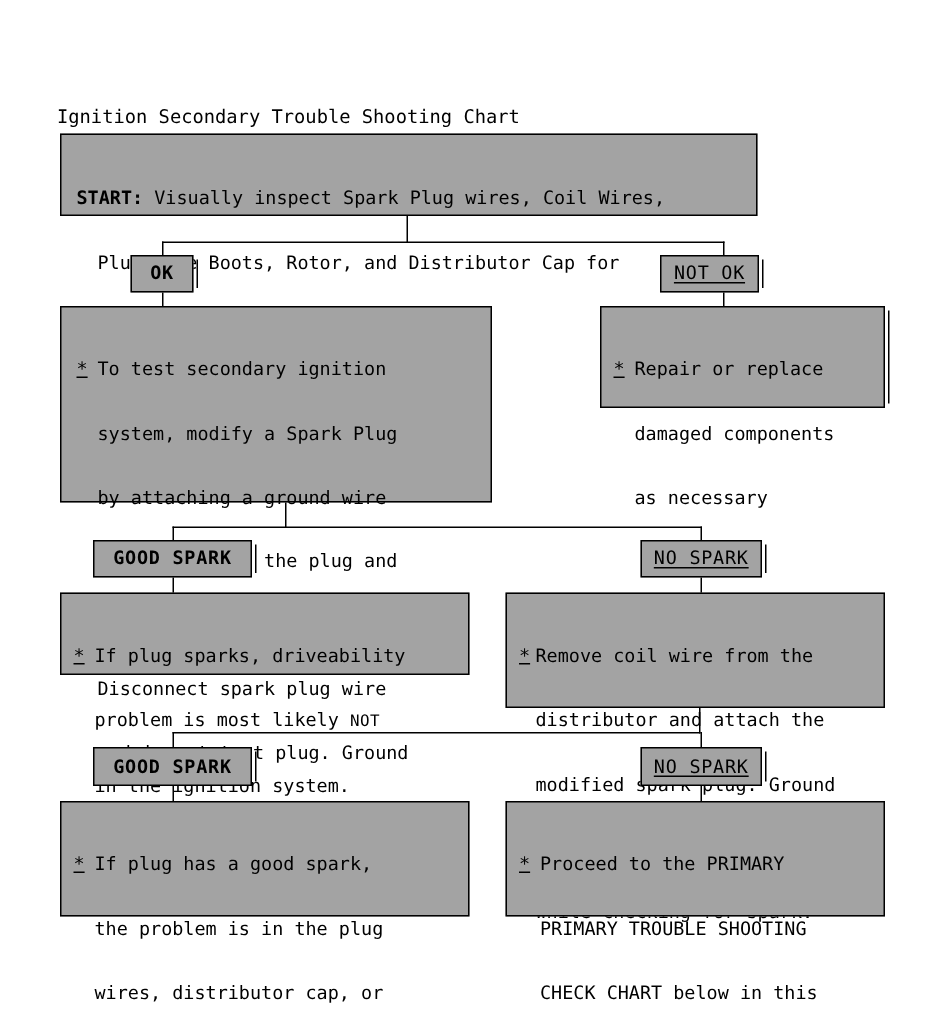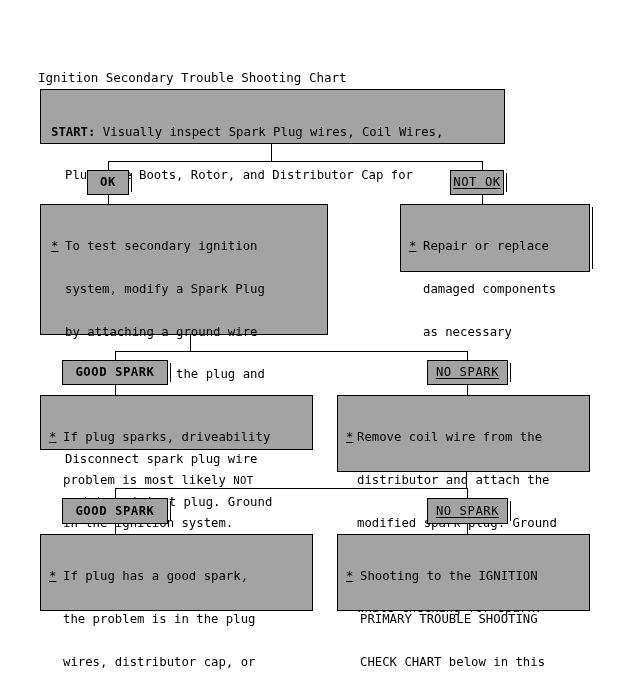--- a/index.html
+++ b/index.html
@@ -131,21 +131,21 @@
 
   <div class="line v" style="left:271px; top:144px; height:18px;"></div>
   <div class="line h" style="left:108px; top:161px; width:375px;"></div>
   <div class="line v" style="left:108px; top:161px; height:10px;"></div>
   <div class="line v" style="left:482px; top:161px; height:10px;"></div>
 
   <div class="box label-box edge-artifact" style="left:87px; top:170px; width:42px; height:25px;">
     <span class="label-bold">OK</span>
   </div>
 
-  <div class="box label-box edge-artifact" style="left:450px; top:170px; width:54px; height:25px;">
+  <div class="box label-box edge-artifact" style="left:440px; top:170px; width:66px; height:25px;">
     <span class="label-under">NOT OK</span>
   </div>
 
   <div class="line v" style="left:108px; top:195px; height:10px;"></div>
   <div class="line v" style="left:482px; top:195px; height:10px;"></div>
 
   <div class="box content-box" style="left:40px; top:204px; width:288px; height:131px;padding-left:10px;">
     <span class="row"><span class="bullet">*</span><span class="body">To test secondary ignition</span></span>
     <span class="row"><span class="bullet-pad"></span><span class="body">system, modify a Spark Plug</span></span>
     <span class="row"><span class="bullet-pad"></span><span class="body">by attaching a ground wire</span></span>
@@ -211,19 +211,19 @@
 
   <div class="box content-box" style="left:40px; top:534px; width:273px; height:77px;">
     <span class="row"><span class="bullet">*</span><span class="body">If plug has a good spark,</span></span>
     <span class="row"><span class="bullet-pad"></span><span class="body">the problem is in the plug</span></span>
     <span class="row"><span class="bullet-pad"></span><span class="body">wires, distributor cap, or</span></span>
     
     
   </div>
 
   <div class="box content-box" style="left:337px; top:534px; width:253px; height:77px;">
-    <span class="row"><span class="bullet">*</span><span class="body">Shooting to the IGNITION</span></span>
+    <span class="row"><span class="bullet">*</span><span class="body">Proceed to the PRIMARY</span></span>
     <span class="row"><span class="bullet-pad"></span><span class="body">PRIMARY TROUBLE SHOOTING</span></span>
     <span class="row"><span class="bullet-pad"></span><span class="body">CHECK CHART below in this</span></span>
     
   </div>
 
 </div>
 
 </body></html>

